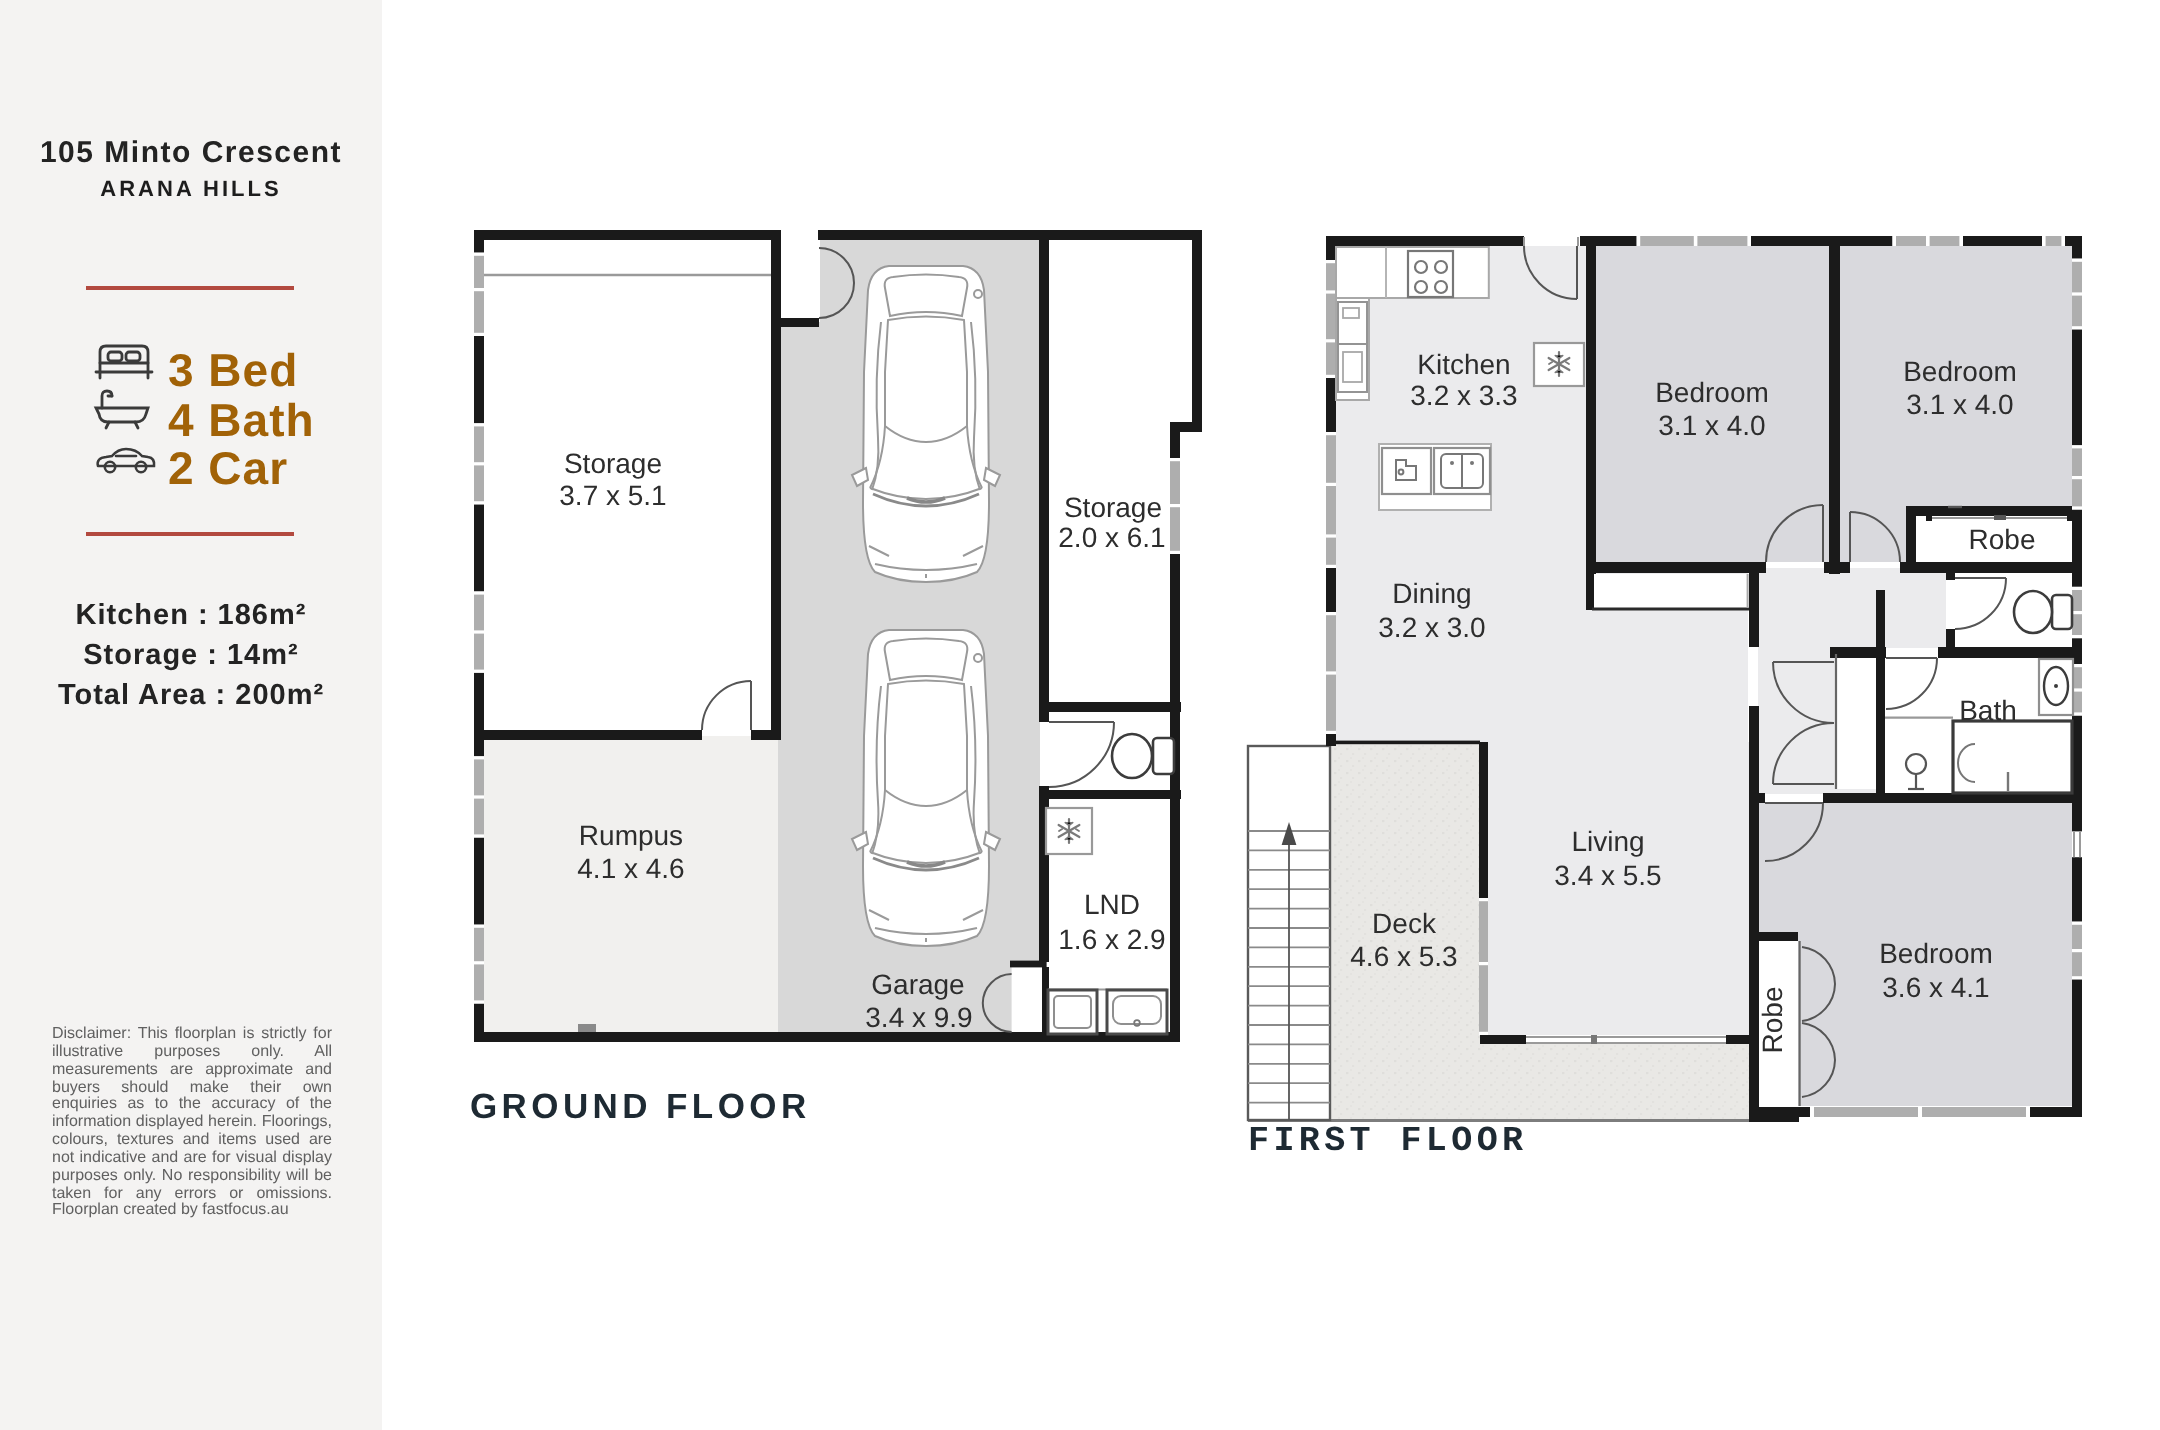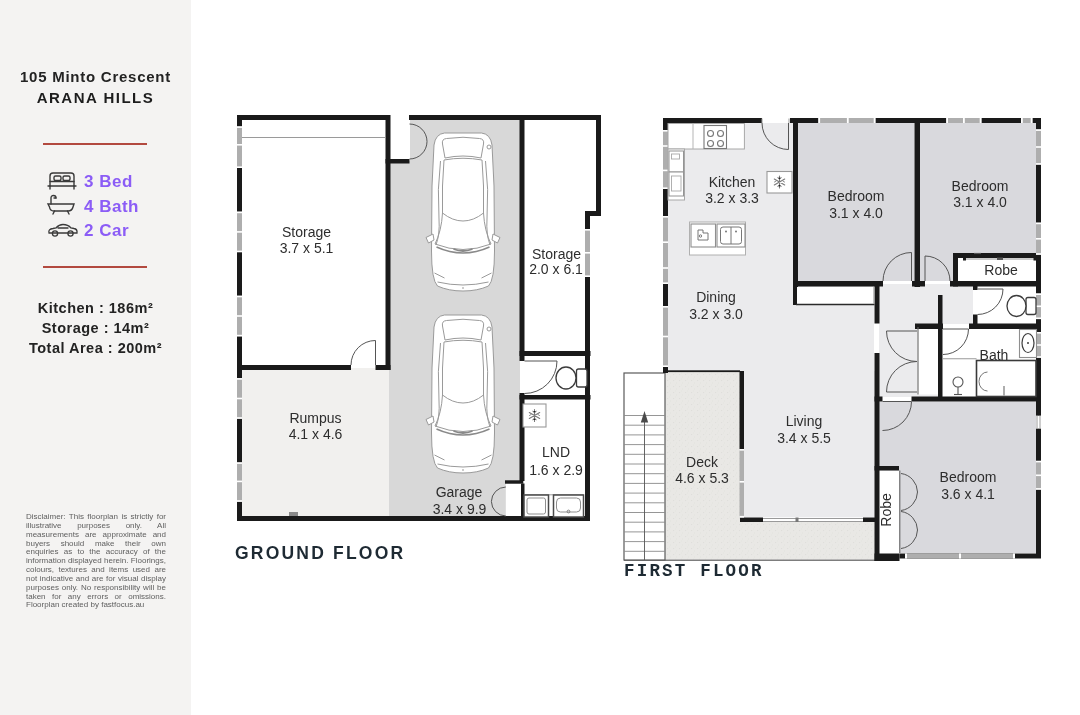--- a/index.html
+++ b/index.html
@@ -1,22 +1,22 @@
 <!DOCTYPE html>
 <html><head>
 <meta charset="utf-8">
 <style>
 html,body{margin:0;padding:0;background:#fff;}
 #page{position:relative;width:1080px;height:715px;background:#ffffff;overflow:hidden;font-family:"Liberation Sans",sans-serif;}
 #side{position:absolute;left:0;top:0;width:191px;height:715px;background:#f4f3f2;}
 .abs{position:absolute;}
 .addr1{left:0;width:191px;top:68px;text-align:center;font-size:15px;font-weight:bold;color:#232323;letter-spacing:.75px;}
-.addr2{left:0;width:191px;top:89px;text-align:center;font-size:15px;font-weight:bold;color:#1d1d1d;letter-spacing:1.5px;}
+.addr2{left:0;width:191px;top:89px;text-align:center;font-size:11px;font-weight:bold;color:#1d1d1d;letter-spacing:1.5px;}
 .rule{left:43px;width:104px;height:2px;background:#b2493f;}
-.feat{left:84px;font-size:17px;font-weight:bold;color:#8b5cf6;letter-spacing:.5px;}
+.feat{left:84px;font-size:23px;font-weight:bold;color:#a16207;letter-spacing:.5px;}
 .ficon{left:46px;}
 .area{left:0;width:191px;text-align:center;font-size:14.5px;font-weight:bold;color:#232323;letter-spacing:.5px;}
 .disc{left:26px;top:513px;width:140px;font-size:8px;line-height:8.85px;color:#606060;text-align:justify;}
 .ftitle{font-size:17.5px;font-weight:bold;color:#1e2a33;letter-spacing:2.2px;}
 svg text{font-family:"Liberation Sans",sans-serif;}
 .rl{font-size:14px;fill:#2d2d2d;}
 </style>
 </head>
 <body>
 <div id="page">

